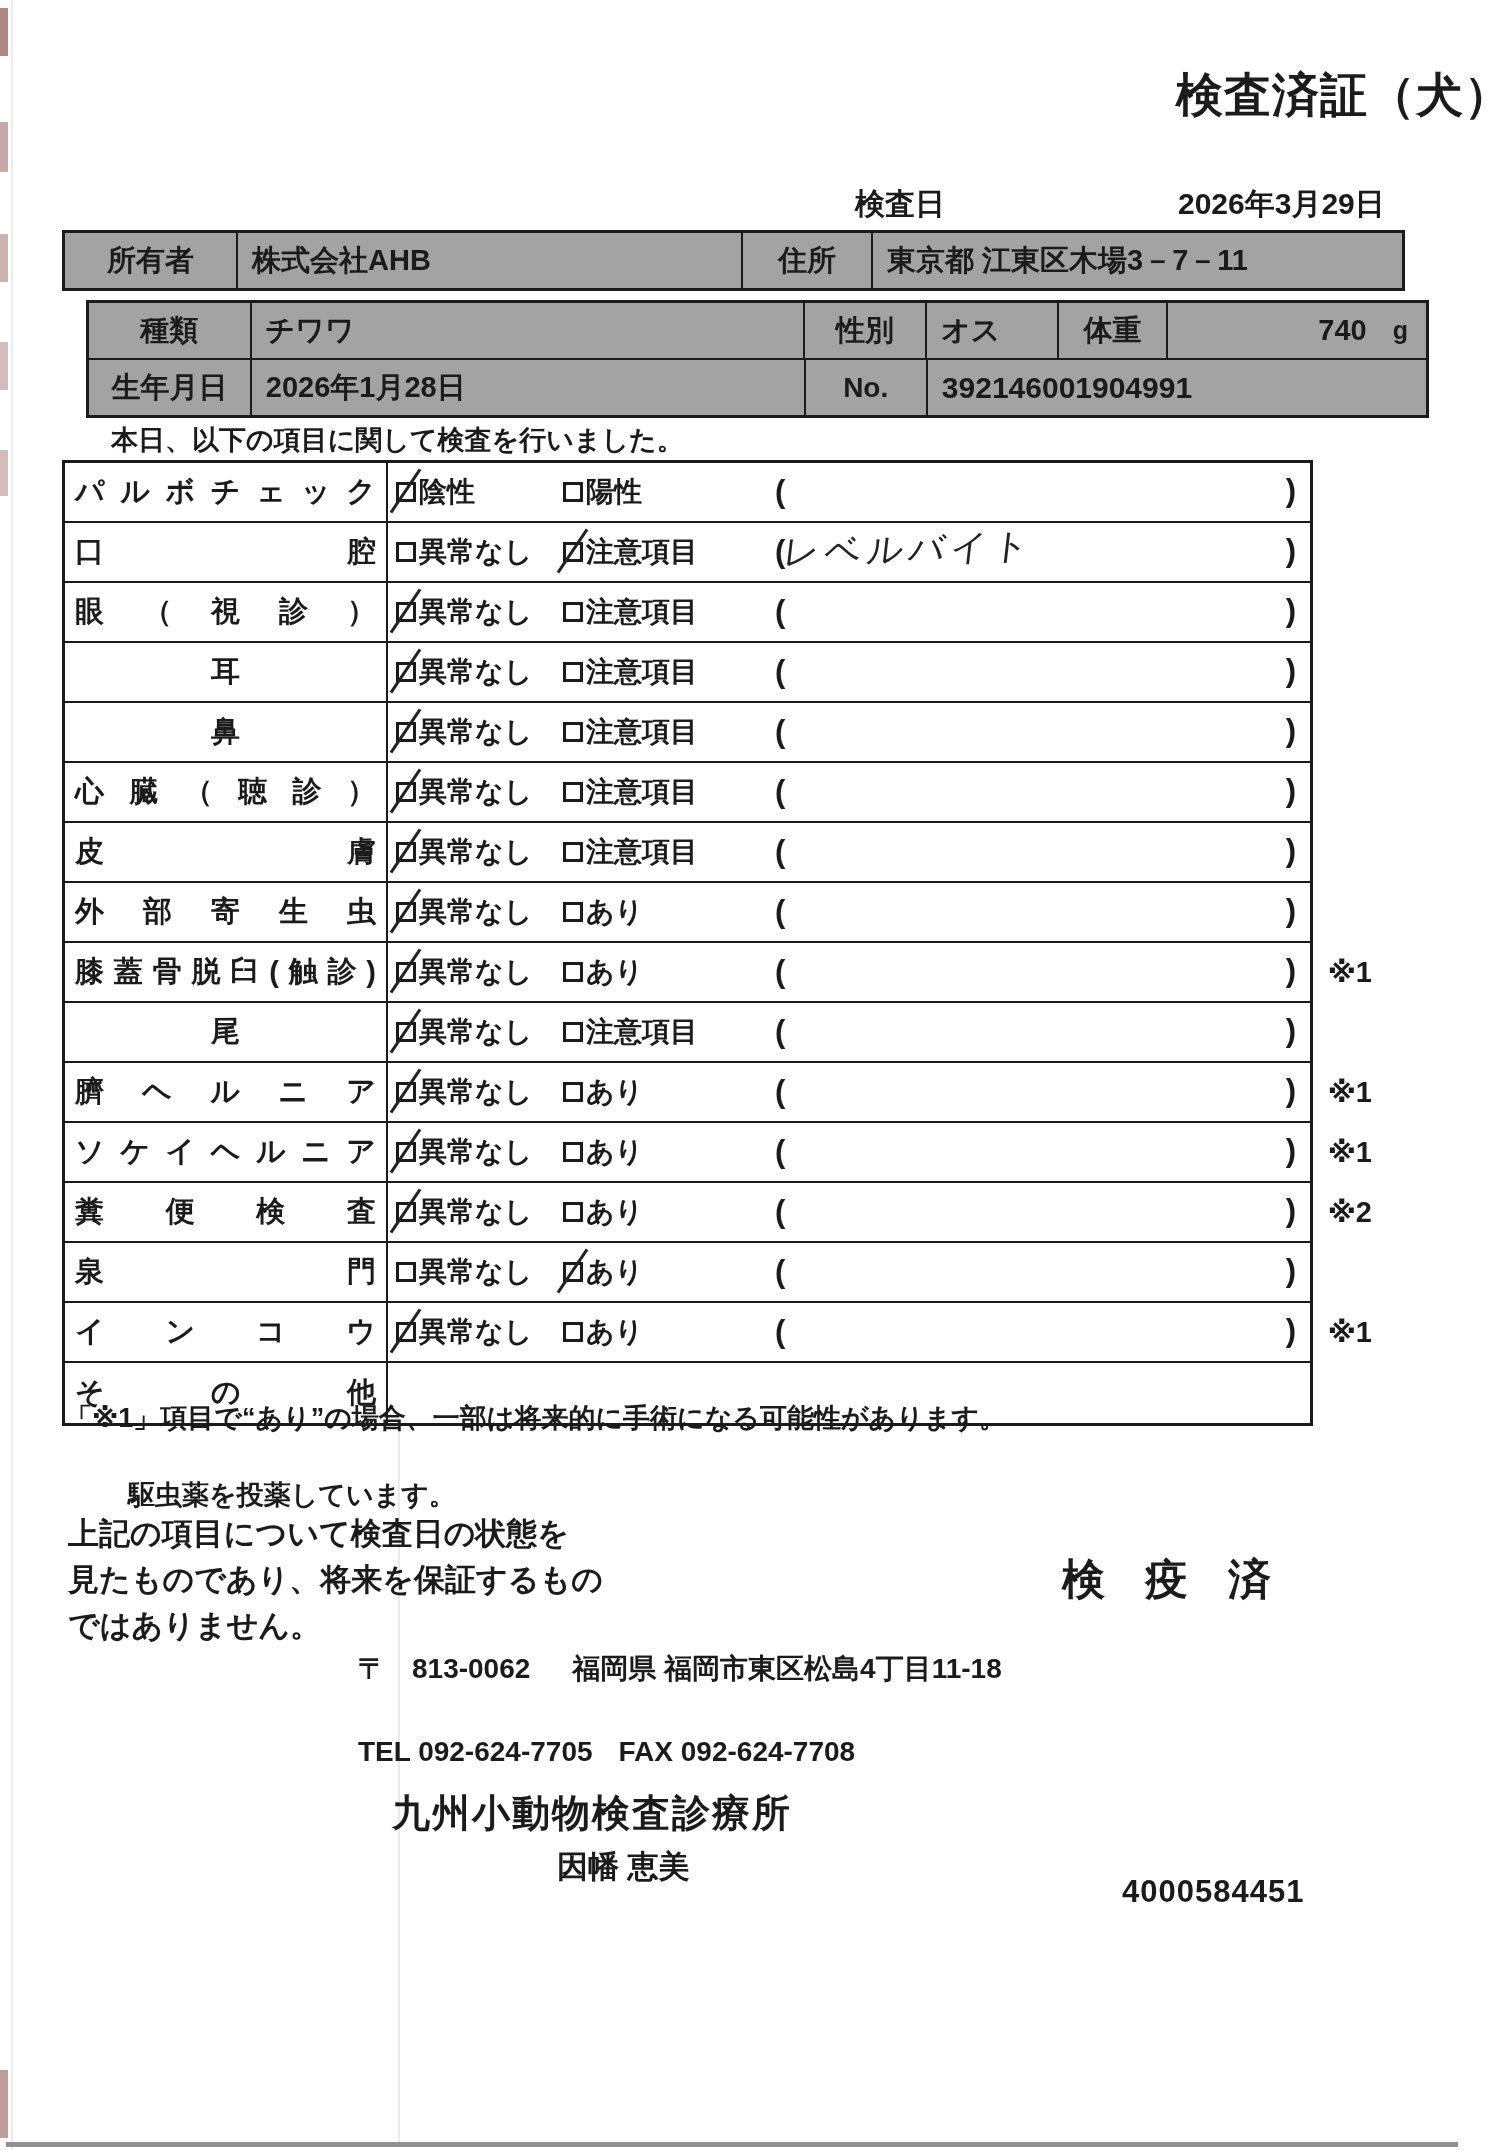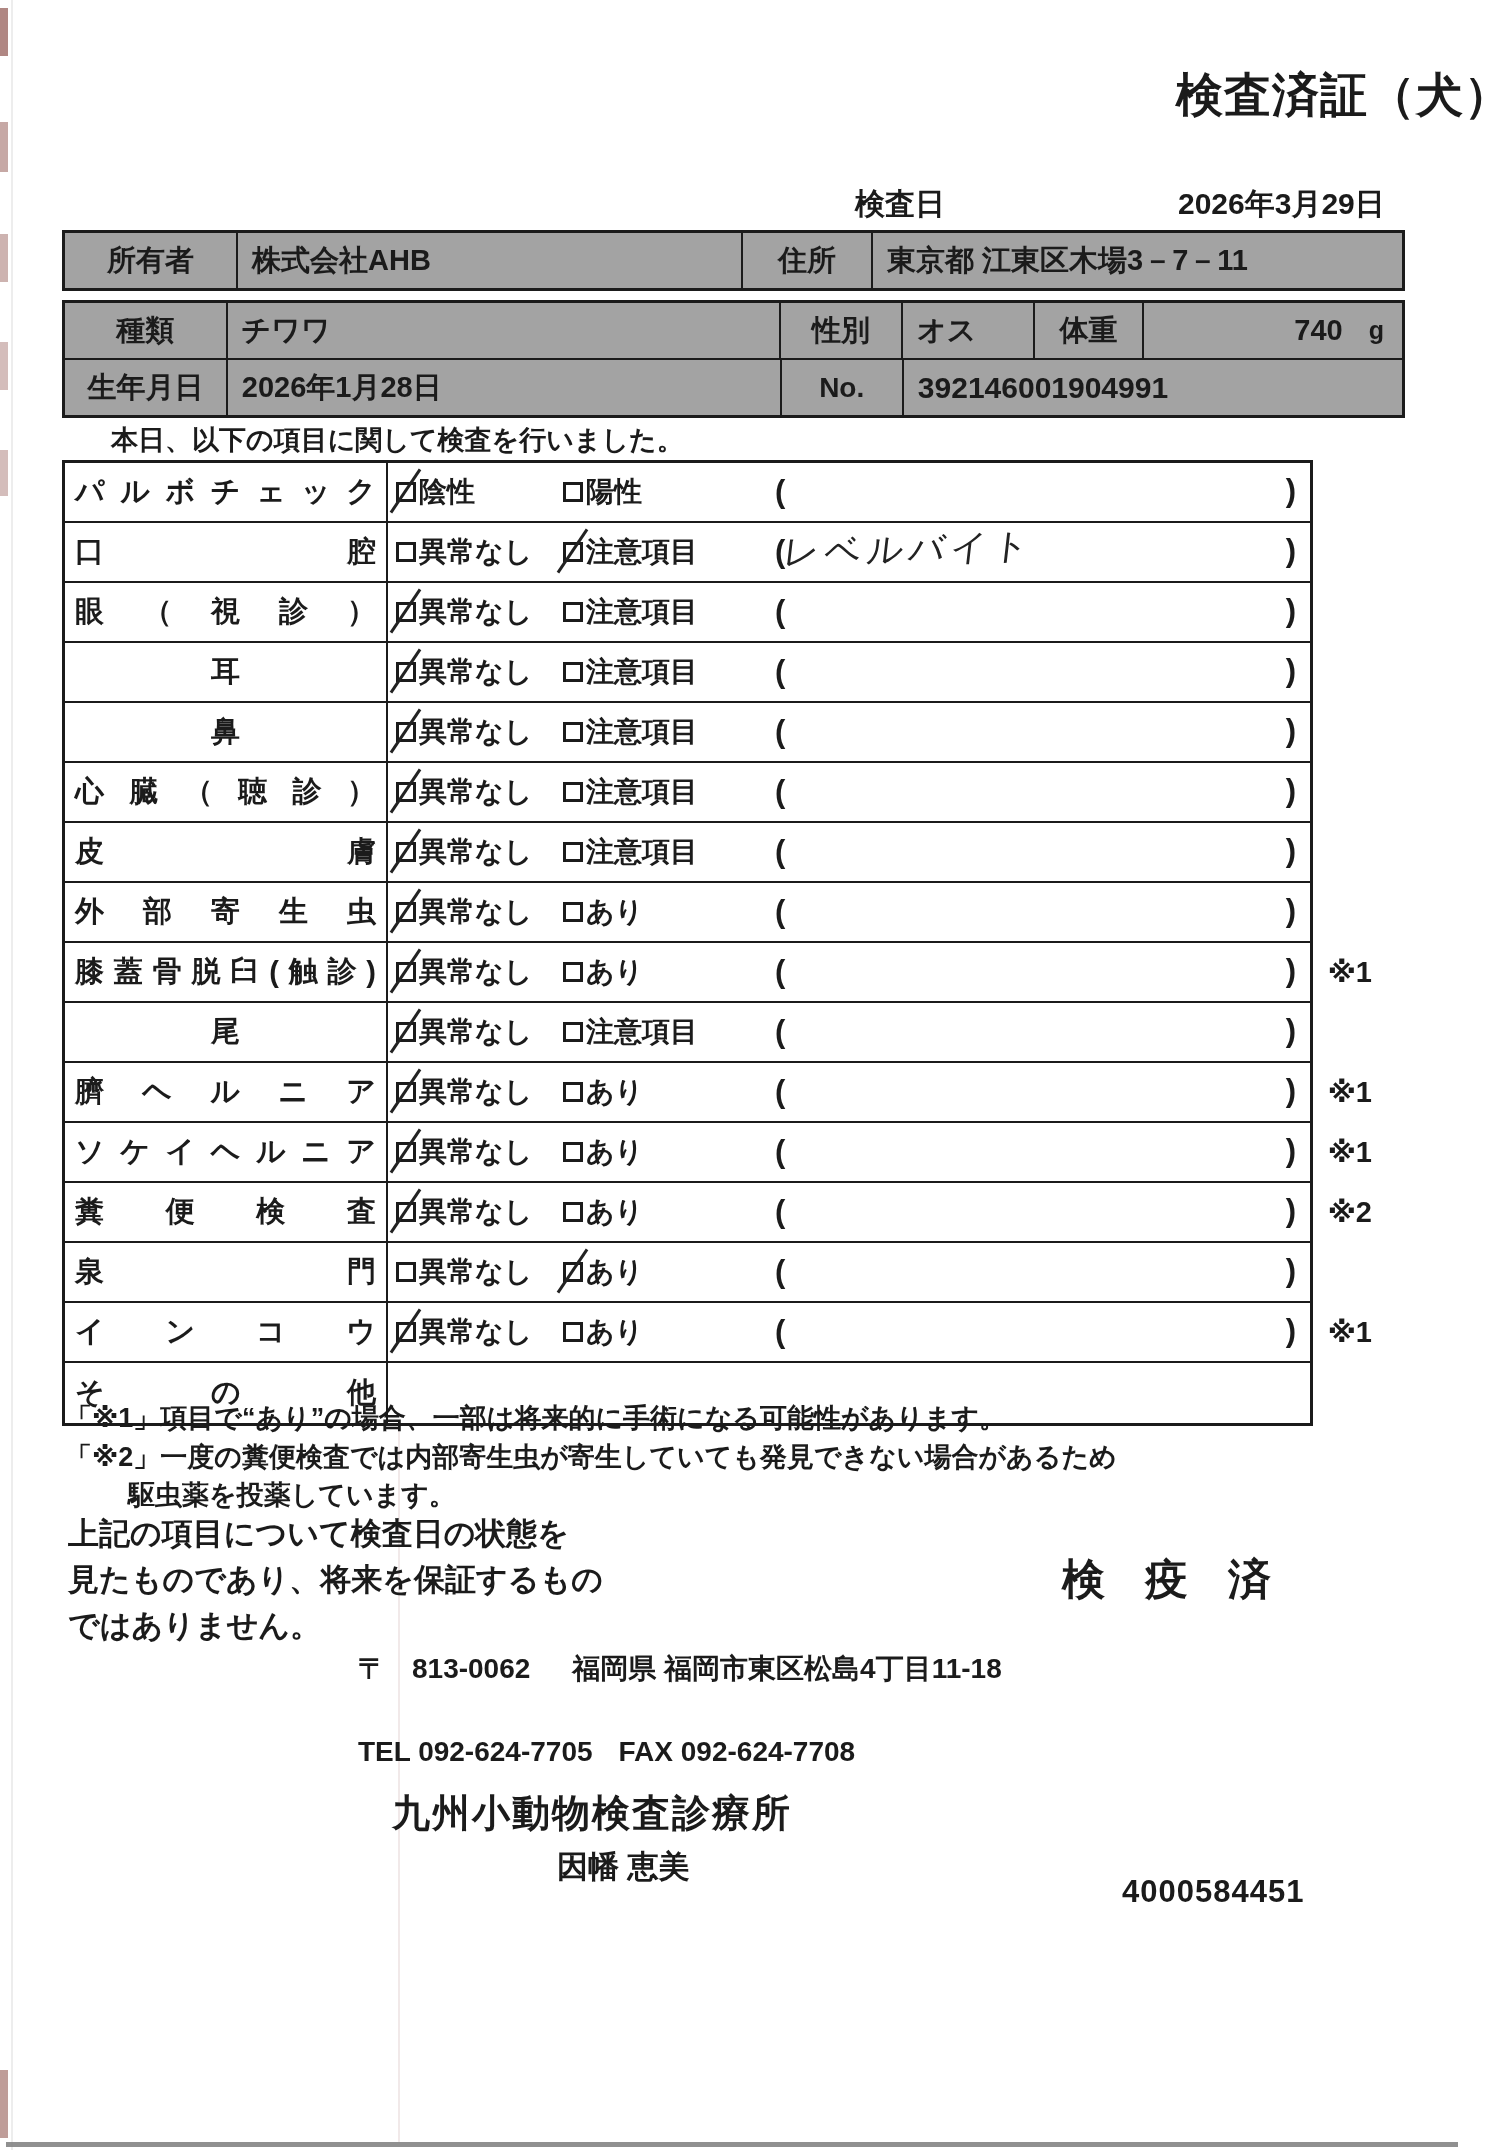--- a/index.html
+++ b/index.html
@@ -105,21 +105,21 @@
 
   <div class="info-table" style="top:230px;">
     <div class="info-row">
       <div class="cell lab w-owner-lab">所有者</div>
       <div class="cell val w-owner-val">株式会社AHB</div>
       <div class="cell lab w-addr-lab">住所</div>
       <div class="cell val last w-addr-val">東京都 江東区木場3－7－11</div>
     </div>
   </div>
 
-  <div class="info-table" style="top:300px;">
+  <div class="info-table" style="top:300px;margin-left:24px;">
     <div class="info-row rule">
       <div class="cell lab w-breed-lab">種類</div>
       <div class="cell val w-breed-val">チワワ</div>
       <div class="cell lab w-sex-lab">性別</div>
       <div class="cell val w-sex-val">オス</div>
       <div class="cell lab w-wt-lab">体重</div>
       <div class="cell last w-wt-val">
         <span>740</span>
         <span class="unit">g</span>
       </div>
@@ -446,21 +446,20 @@
         <div class="insp-label">
           <span>そ</span>
           <span>の</span>
           <span>他</span>
         </div>
         <div class="insp-content"></div>
       </div>
     </div>
 
   <div class="note-line note1">「※1」項目で“あり”の場合、一部は将来的に手術になる可能性があります。</div>
-  <div class="note-line note2">「※2」一度の糞便検査では内部寄生虫が寄生していても発見できない場合があるため</div>
   <div class="note-line note3">駆虫薬を投薬しています。</div>
 
   <div class="disc l1">上記の項目について検査日の状態を</div>
   <div class="disc l2">見たものであり、将来を保証するもの</div>
   <div class="disc l3">ではありません。</div>
 
   <div class="stamp">検 疫 済</div>
 
   <div class="postal">
     <span>〒</span><span class="gap-s"></span><span>813-0062</span><span class="gap"></span><span>福岡県 福岡市東区松島4丁目11-18</span>

